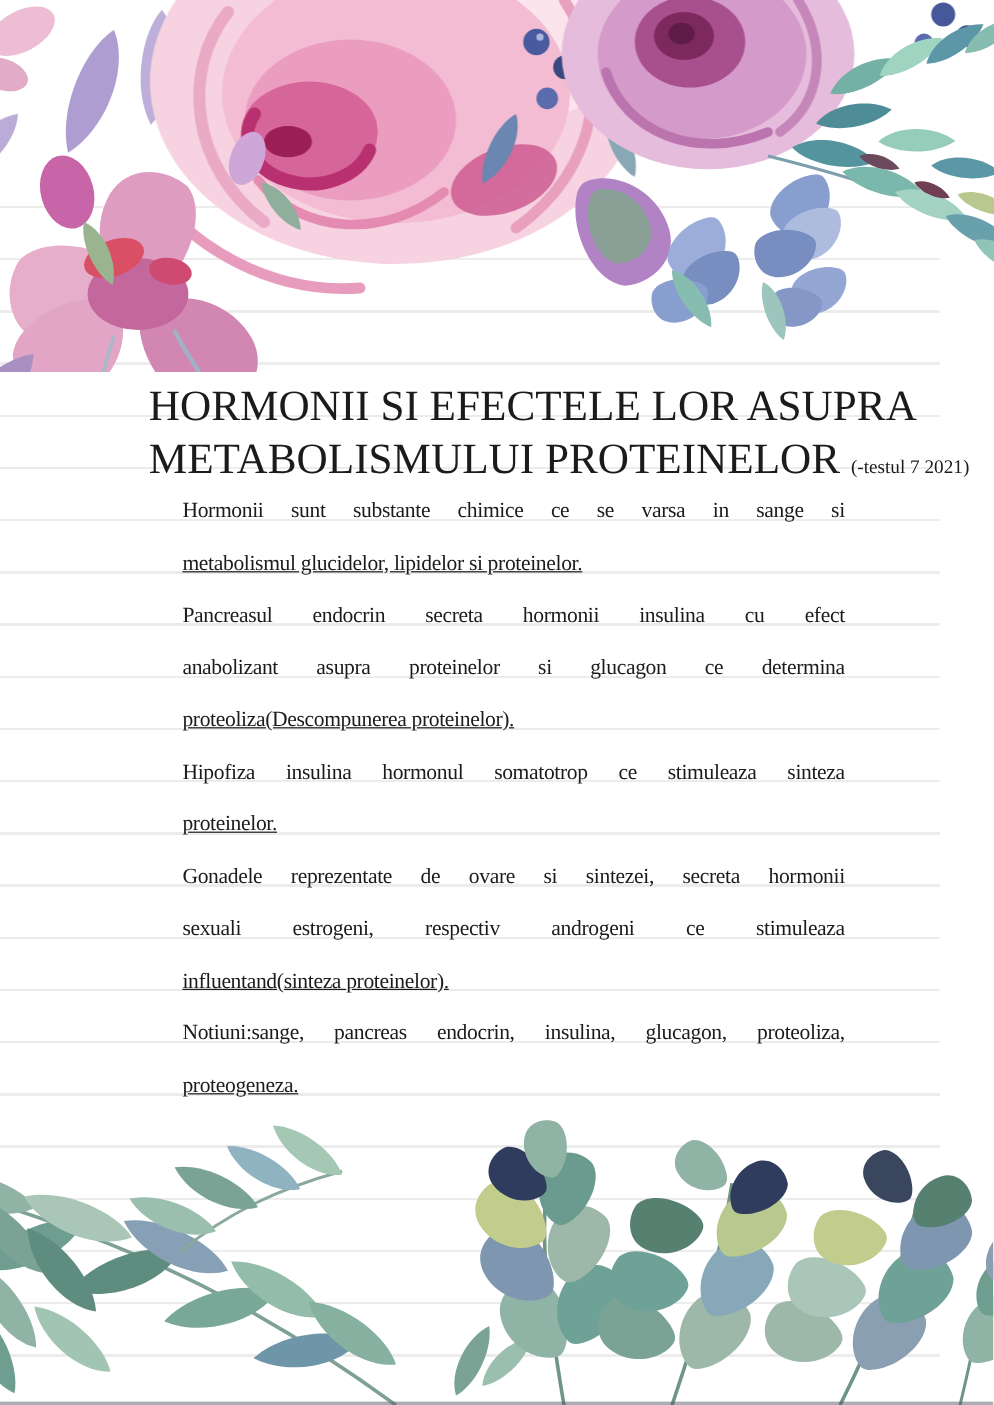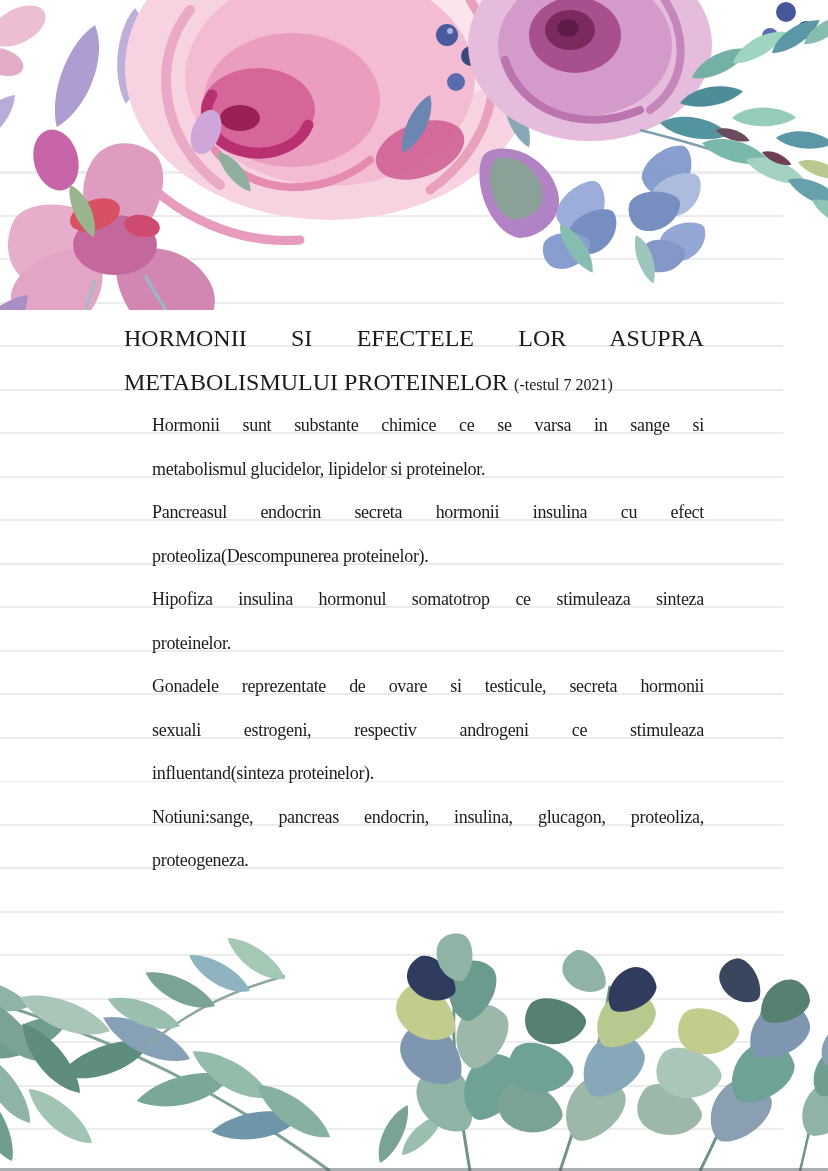--- a/index.html
+++ b/index.html
@@ -13,22 +13,22 @@
     pointer-events:none;
   }
   .art{position:absolute;left:0;pointer-events:none;}
   .art-top{top:0;}
   .art-bottom{bottom:0;}
   .text-block{
     position:absolute;left:124px;top:317px;width:580px;
   }
   .tline{display:block;height:43.5px;line-height:43.5px;white-space:nowrap;overflow:visible;}
   .jline{display:block;height:43.5px;line-height:43.5px;text-align:justify;text-align-last:justify;letter-spacing:-0.3px;}
-  .lline{display:block;height:43.5px;line-height:43.5px;text-align:left;letter-spacing:-0.3px;}
-  .title-size{font-size:24px;letter-spacing:0;}
+  .lline{display:block;height:43.5px;line-height:43.5px;text-align:left;letter-spacing:-0.3px;text-decoration:underline;}
+  .title-size{font-size:36px;letter-spacing:0;}
   .title-justify{text-align:justify;text-align-last:justify;}
   .body-size{font-size:18px;margin-left:28px;}
   .suffix-size{font-size:16px;}
   .bottom-strip{
     position:absolute;left:0;right:0;bottom:0;height:3px;background:#565b63;opacity:.5;
   }
 </style>
 </head>
 <body>
 
@@ -161,26 +161,27 @@
   <div class="text-block">
 
     <div class="tline title-size title-justify">HORMONII SI EFECTELE LOR ASUPRA</div>
 
     <div class="tline"><span class="title-size">METABOLISMULUI PROTEINELOR</span><span class="title-size"> </span><span class="suffix-size">(-testul 7 2021)</span></div>
 
     <div class="jline body-size">Hormonii sunt substante chimice ce se varsa in sange si</div>
     <div class="lline body-size">metabolismul glucidelor, lipidelor si proteinelor.</div>
 
     <div class="jline body-size">Pancreasul endocrin secreta hormonii insulina cu efect</div>
+    <div class="jline body-size">anabolizant asupra proteinelor si glucagon ce determina</div>
     <div class="lline body-size">proteoliza(Descompunerea proteinelor).</div>
 
     <div class="jline body-size">Hipofiza insulina hormonul somatotrop ce stimuleaza sinteza</div>
     <div class="lline body-size">proteinelor.</div>
 
-    <div class="jline body-size">Gonadele reprezentate de ovare si testicule, secreta hormonii</div>
+    <div class="jline body-size">Gonadele reprezentate de ovare si sintezei, secreta hormonii</div>
     <div class="jline body-size">sexuali estrogeni, respectiv androgeni ce stimuleaza</div>
     <div class="lline body-size">influentand(sinteza proteinelor).</div>
 
     <div class="jline body-size">Notiuni:sange, pancreas endocrin, insulina, glucagon, proteoliza,</div>
     <div class="lline body-size">proteogeneza.</div>
   </div>
 
   <svg class="art art-bottom" width="828" height="240" viewBox="0 0 828 240" aria-hidden="true">
 
     <g>

